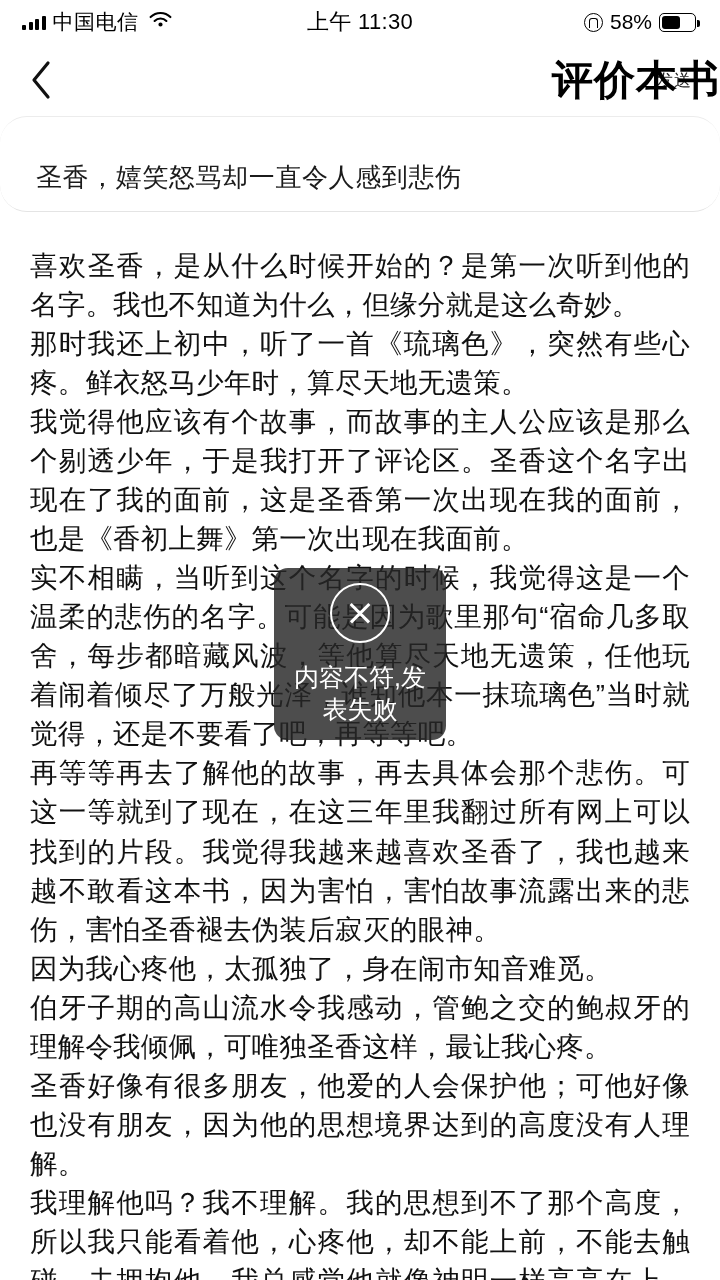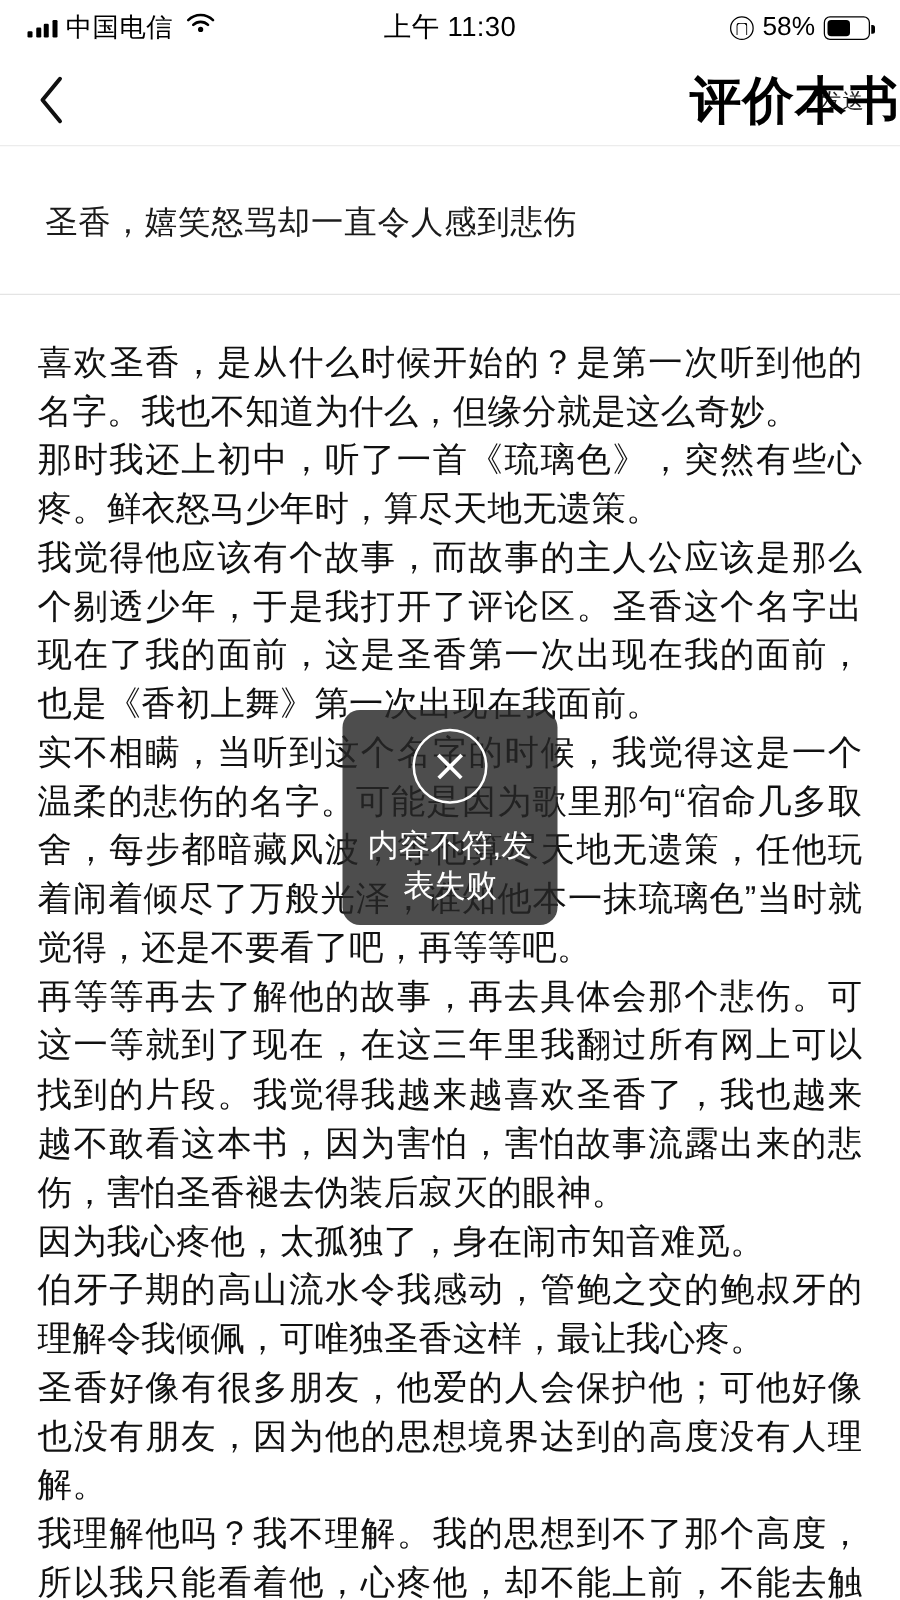--- a/index.html
+++ b/index.html
@@ -82,22 +82,23 @@
     margin-left: auto;
     font-size: 17px; color: #222;
     cursor: pointer;
     letter-spacing: 1px;
   }
 
   
   .title-section {
     border-top: 1px solid #ececec;
     border-bottom: 1px solid #e4e4e4;
-    padding: 44px 36px 40px 36px;
+    padding: 44px 36px 16px 36px;
     background: #fff;
+    border-radius: 27px;
   }
   .title-input {
     font-size: 26px; color: #1b1b1b; letter-spacing: .6px;
     line-height: 1.3;
   }
 
   
   .body-section {
     padding: 34px 30px 0 30px;
   }

